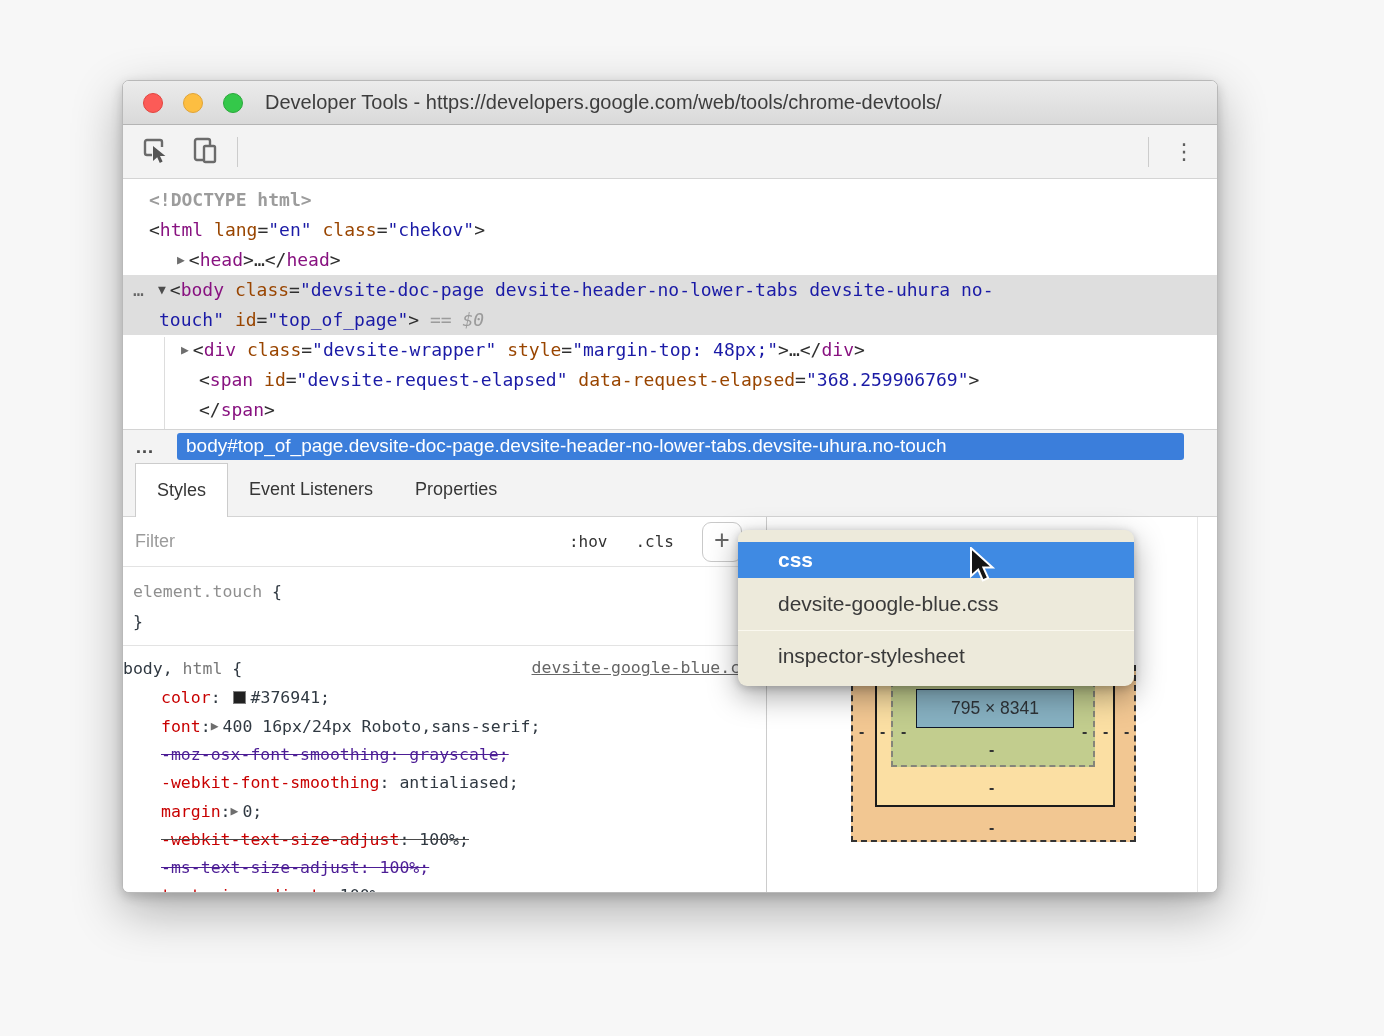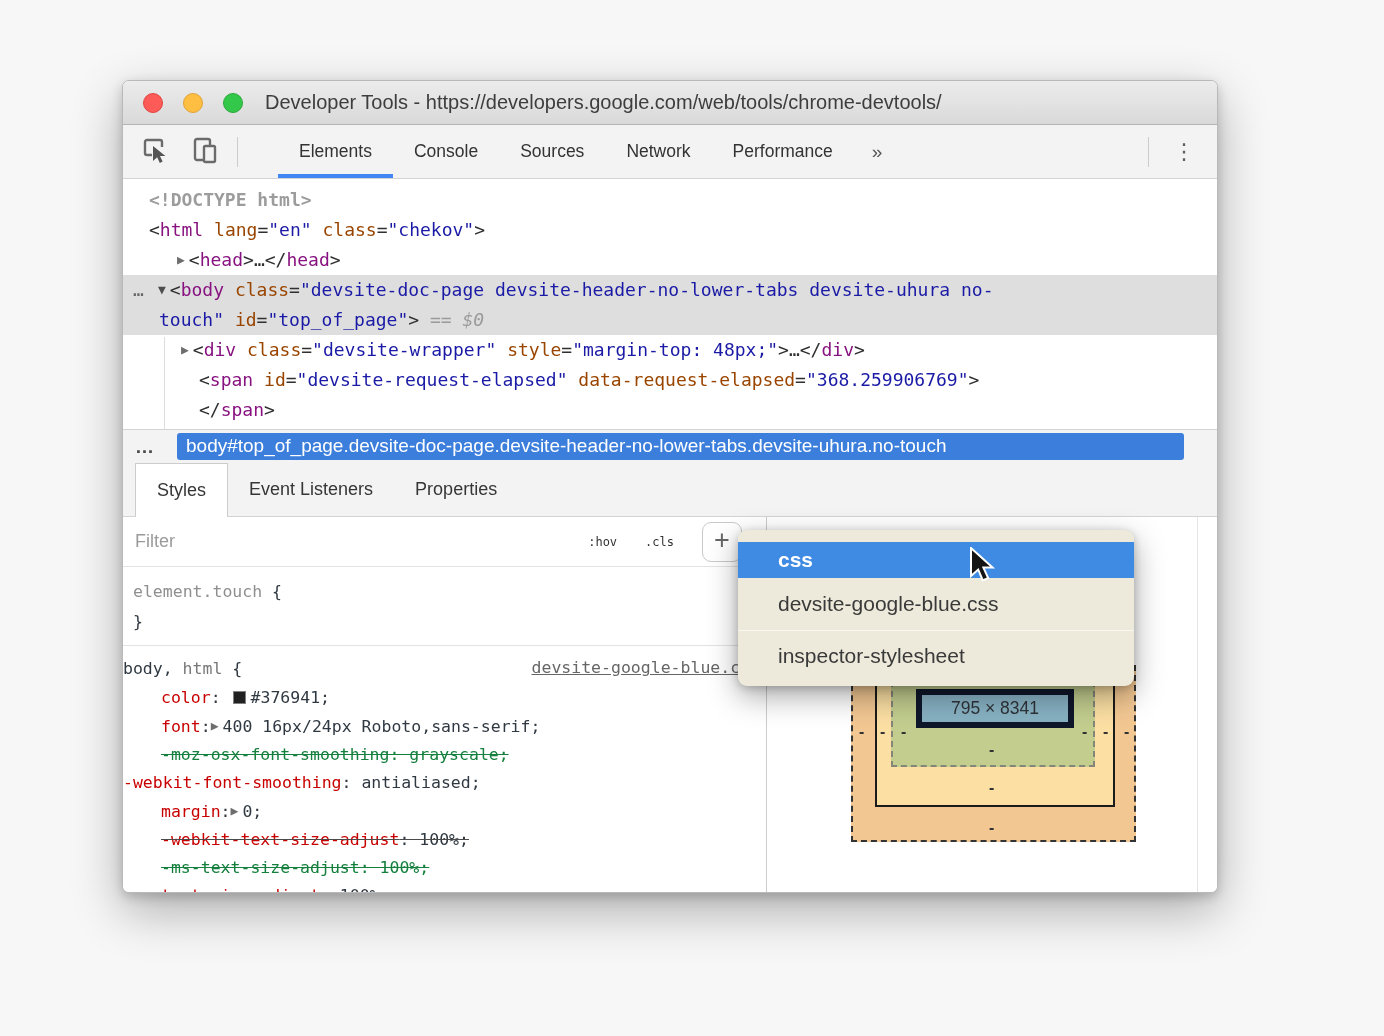--- a/index.html
+++ b/index.html
@@ -74,46 +74,46 @@
 
   
   .lower { position:relative; height:377px; display:flex; }
   .styles-pane { position:relative; width:644px; border-right:1px solid #ccc; overflow:hidden; background:#fff; }
   .right-pane { position:relative; flex:1; background:#fff; overflow:hidden; }
   .right-track { position:absolute; left:430px; top:0; bottom:0; width:1px; background:#e6e6e6; }
 
   .filter-row { height:50px; display:flex; align-items:center; border-bottom:1px solid #e3e3e3; padding:0 10px 0 12px; }
   .filter-text { color:#9b9b9b; font-size:18px; }
   .filter-spacer { flex:1; }
-  .tg-btn { font-family:"DejaVu Sans Mono", monospace; font-size:12px; color:#333; margin-right:28px; }
+  .tg-btn { font-family:"DejaVu Sans Mono", monospace; font-size:16px; color:#333; margin-right:28px; }
   .plus-box { width:40px; height:40px; border:1px solid #c9c9c9; border-radius:9px;
     display:flex; align-items:center; justify-content:center; margin-right:14px; }
   .plus-glyph { font-size:27px; color:#666; line-height:1; margin-top:-2px; }
 
   .rule-block { font-family:"DejaVu Sans Mono", monospace; font-size:16.5px; }
   .elem-style { padding:10px 0 8px; border-bottom:1px solid #e3e3e3; }
   .elem-style .cl { line-height:30px; white-space:pre; }
   .body-rule { position:relative; padding-top:8px; }
   .body-rule .selhead .cl { line-height:30px; white-space:pre; }
   .rule-link { position:absolute; right:6px; top:12px; color:#666; text-decoration:underline;
     font-family:"DejaVu Sans Mono", monospace; font-size:16.5px; white-space:nowrap; }
   .props .cl { line-height:28px; white-space:pre; }
   .struck { text-decoration:line-through; }
-  .grayline { color:#15803d; }
+  .grayline { color:#4c1d95; }
   .darkline { color:#4a4a4a; }
 
   
   .boxmodel { position:absolute; left:84px; top:148px; width:285px; height:177px;
     background:#f2c792; border:2px dashed #333; }
   .bm-border { position:absolute; left:22px; top:4px; width:240px; height:136px;
     background:#fbdfa3; border:2px solid #1b1b1b; }
   .bm-padding { position:absolute; left:14px; top:-2px; width:204px; height:96px;
     background:#c2cd8e; border:2px dashed #85857a; }
   .bm-content { position:absolute; left:23px; top:16px; width:158px; height:39px;
-    background:#87b1c2; border:6px solid #0f172a; display:flex; align-items:center; justify-content:center;
+    background:#87b1c2; border:1px solid #0f172a; display:flex; align-items:center; justify-content:center;
     font-size:17.5px; color:#2e3338; }
   .bm-dash { position:absolute; color:#333; font-size:16px; font-weight:bold; line-height:10px; }
 
   
   .ctx-menu { position:absolute; left:615px; top:449px; width:396px; height:156px; z-index:30;
     background:#edeadb; border-radius:9px; box-shadow:0 10px 30px rgba(0,0,0,.35), 0 2px 8px rgba(0,0,0,.2);
     padding-top:12px; overflow:hidden; }
   .ctx-item { padding-left:40px; font-size:21px; color:#3a3a3a; display:flex; align-items:center; }
   .ctx-item.selected { background:#3f8ae3; color:#fff; font-weight:600; height:36px; }
   .ctx-item.plain1 { height:52px; }
@@ -152,41 +152,20 @@
         <div class="icon-btn">
           <span>
             <svg width="30" height="30" viewBox="0 0 30 30">
               <rect x="5" y="4" width="15" height="21" rx="2" fill="none" stroke="#6b6b6b" stroke-width="2.4"></rect>
               <rect x="14" y="11" width="11" height="16" rx="1.5" fill="#f3f3f3" stroke="#6b6b6b" stroke-width="2.4"></rect>
             </svg>
           </span>
         </div>
       </div>
       <div class="vsep"></div>
-      <div class="tabs">
-        <div class="tab active">
-          <span>Elements</span>
-          <span class="underline"></span>
-        </div>
-        <div class="tab">
-            <span>Console</span>
-          </div>
-        <div class="tab">
-            <span>Sources</span>
-          </div>
-        <div class="tab">
-            <span>Network</span>
-          </div>
-        <div class="tab">
-            <span>Performance</span>
-          </div>
-        <div class="tab-overflow">
-            <span>»</span>
-          </div>
-      </div>
       <div class="toolbar-spacer"></div>
       <div class="vsep right"></div>
       <div class="menu-dots">
           <span>⋮</span>
         </div>
     </div>
 
     <div class="code-panel">
       <div>
           <div class="cl " style="padding-left: 26px;"><span class="tk-gray">&lt;!DOCTYPE html&gt;</span></div>
@@ -242,21 +221,21 @@
 
         <div class="rule-block body-rule">
           <div class="selhead">
               <div class="cl " style="padding-left: 0;"><span class="tk-plain2">body,</span><span class="tk-selg"> html</span><span class="tk-plain2"> {</span></div>
             </div>
           <a class="rule-link">devsite-google-blue.css</a>
           <div class="props">
               <div class="cl " style="padding-left: 38px;"><span class="tk-prop">color</span><span class="tk-plain2">: </span><span class="sw"></span><span class="tk-plain2">#376941;</span></div>
               <div class="cl " style="padding-left: 38px;"><span class="tk-prop">font</span><span class="tk-plain2">:</span><span class="tk-tri">▶</span><span class="tk-plain2">400 16px/24px Roboto,sans-serif;</span></div>
               <div class="cl struck grayline" style="padding-left: 38px;"><span class="tk-inh">-moz-osx-font-smoothing: grayscale;</span></div>
-              <div class="cl " style=""><span class="tk-prop">-webkit-font-smoothing</span><span class="tk-plain2">: antialiased;</span></div>
+              <div class="cl " style="padding-left: 38px;"><span class="tk-prop">-webkit-font-smoothing</span><span class="tk-plain2">: antialiased;</span></div>
               <div class="cl " style="padding-left: 38px;"><span class="tk-prop">margin</span><span class="tk-plain2">:</span><span class="tk-tri">▶</span><span class="tk-plain2">0;</span></div>
               <div class="cl struck darkline" style="padding-left: 38px;"><span class="tk-prop">-webkit-text-size-adjust</span><span class="tk-plain2">: 100%;</span></div>
               <div class="cl struck grayline" style="padding-left: 38px;"><span class="tk-inh">-ms-text-size-adjust: 100%;</span></div>
               <div class="cl " style="padding-left: 38px;"><span class="tk-prop">text-size-adjust</span><span class="tk-plain2">: 100%;</span></div>
             </div>
         </div>
       </div>
 
       <div class="right-pane">
         <div class="right-track"></div>

